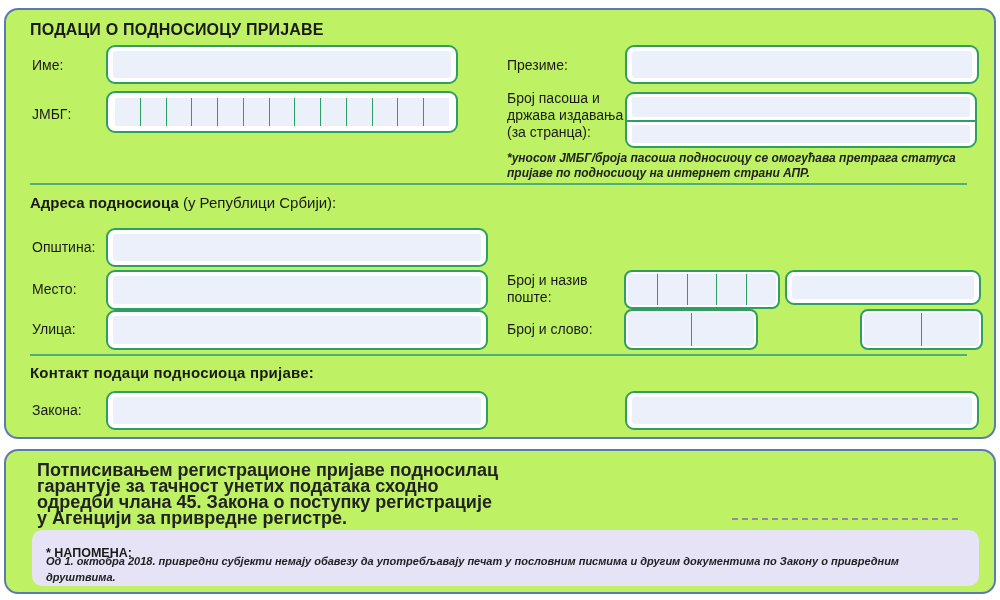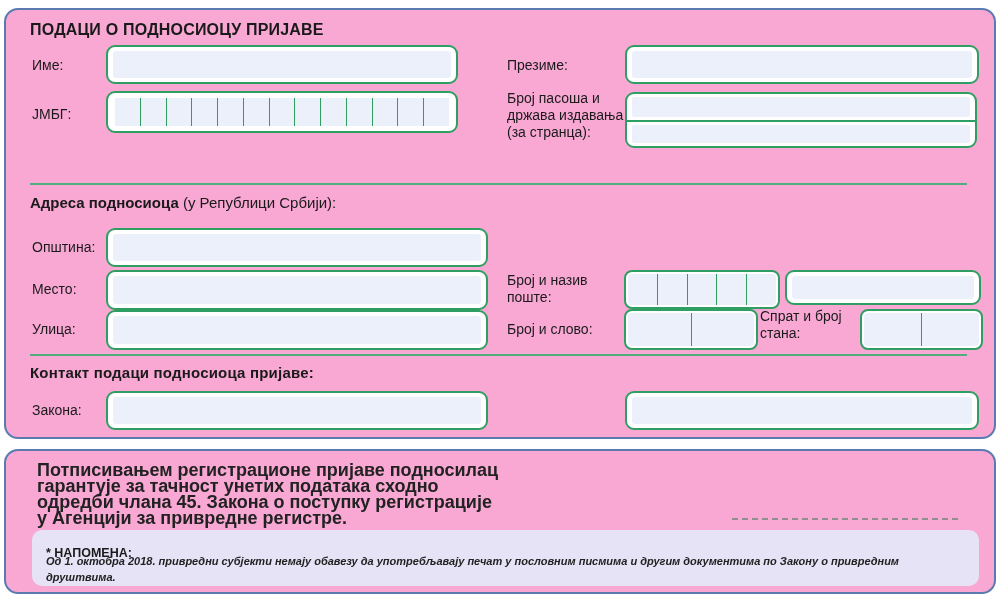--- a/index.html
+++ b/index.html
@@ -1,21 +1,21 @@
 <!DOCTYPE html>
 <html><head>
 <meta charset="utf-8">
 <style>
   html,body{margin:0;padding:0;}
   body{
     width:1000px;height:600px;position:relative;background:#ffffff;
     font-family:"Liberation Sans","DejaVu Sans",sans-serif;color:#1a1a1a;
     overflow:hidden;
   }
-  .card{position:absolute;background:#f9a8d4;border:2px solid #5b7ab0;border-radius:14px;}
+  .card{position:absolute;background:#bef264;border:2px solid #5b7ab0;border-radius:14px;}
   .sec-title{position:absolute;font-weight:bold;font-size:16px;letter-spacing:.2px;}
   .lbl{position:absolute;font-size:14px;line-height:17px;}
   .inp{position:absolute;border:2px solid #2f9e62;border-radius:9px;background:#fff;}
   .inp .fill{position:absolute;left:5px;right:5px;top:4px;bottom:4px;background:#ecf0fa;border-radius:3px;}
   .seg{position:absolute;border:2px solid #2f9e62;border-radius:8px;background:#fff;overflow:hidden;display:flex;padding:2px;}
   .seg i{flex:1;background:#ecf0fa;border-left:1.5px solid #2f9e62;}
   .seg i:first-child{border-left:none;border-top-left-radius:4px;border-bottom-left-radius:4px;}
   .seg i:last-child{border-top-right-radius:4px;border-bottom-right-radius:4px;}
   .jmbg{position:absolute;border:2px solid #2f9e62;border-radius:9px;background:#fff;padding:5px 7px;box-sizing:border-box;}
   .jmbg .cells{display:flex;height:100%;background:#ecf0fa;}
@@ -73,20 +73,21 @@
   <div class="lbl" style="left:501px;top:80px;width:120px;">Број пасоша и држава издавања (за странца):</div>
   <div class="pass" style="left:619px;top:82px;width:348px;height:52px;">
     <div class="row">
         <div class="fill"></div>
       </div>
     <div class="row">
         <div class="fill"></div>
       </div>
   </div>
 
+  <div class="note-italic" style="left:501px;top:141px;width:478px;">*уносом ЈМБГ/броја пасоша подносиоцу се омогућава претрага статуса пријаве по подносиоцу на интернет страни АПР.</div>
 
   <div class="divider" style="left:24px;top:173px;width:937px;"></div>
 
   <div style="position:absolute;left:24px;top:184px;font-size:15px;">
     <span style="font-weight:bold;">Адреса подносиоца</span><span> (у Републици Србији):</span>
   </div>
 
   <div class="lbl" style="left:26px;top:229px;">Општина:</div>
   <div class="inp" style="left:100px;top:218px;width:378px;height:35px;">
       <div class="fill"></div>
@@ -113,21 +114,20 @@
   <div class="inp" style="left:100px;top:300px;width:378px;height:36px;">
       <div class="fill"></div>
     </div>
 
   <div class="lbl" style="left:501px;top:311px;">Број и слово:</div>
   <div class="seg" style="left:618px;top:299px;width:126px;height:33px;">
       <i></i>
       <i></i>
     </div>
 
-  <div class="lbl" style="left:754px;top:298px;width:100px;">Спрат и број стана:</div>
   <div class="seg" style="left:854px;top:299px;width:115px;height:33px;">
       <i></i>
       <i></i>
     </div>
 
   <div class="divider" style="left:24px;top:344px;width:937px;"></div>
 
   <div class="sec-title" style="left:24px;top:354px;font-size:15px;">Контакт подаци подносиоца пријаве:</div>
 
   <div class="lbl" style="left:26px;top:392px;">Закона:</div>

